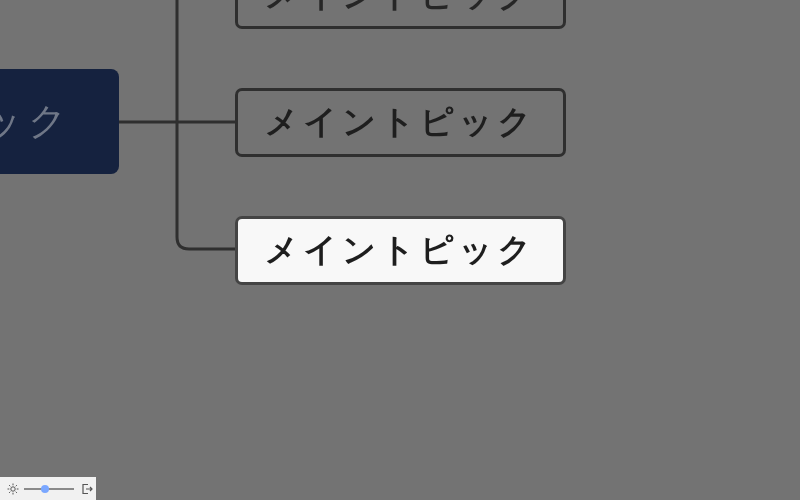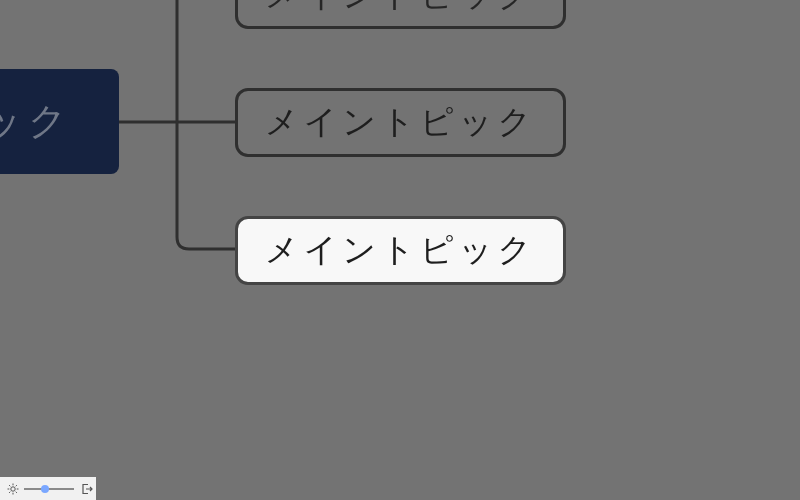--- a/index.html
+++ b/index.html
@@ -1,20 +1,20 @@
 <!DOCTYPE html>
 <html><head>
 <meta charset="utf-8">
 <style>
   html, body { margin:0; padding:0; }
   body { width:800px; height:500px; overflow:hidden; background:#737373; position:relative; font-family:"DejaVu Serif","Liberation Serif",serif; }
   .canvas { position:absolute; left:0; top:0; width:692px; height:500px; }
   .root-node { position:absolute; left:-120px; top:69px; width:239px; height:105px; background:#15223f; border-radius:8px; box-sizing:border-box; display:flex; align-items:center; justify-content:flex-end; padding-right:46px; }
   .root-node span { color:#6f7787; font-size:38px; letter-spacing:6px; white-space:nowrap; }
-  .child-node { position:absolute; left:235px; width:331px; box-sizing:border-box; border:3px solid #2f2f2f; border-radius:13px; display:flex; align-items:center; justify-content:center; }
+  .child-node { position:absolute; left:235px; width:331px; box-sizing:border-box; border:3px solid #2f2f2f; border-radius:7px; display:flex; align-items:center; justify-content:center;font-weight:bold; }
   .child-node span { font-size:33px; letter-spacing:5px; white-space:nowrap; color:#1e1e1e; }
   .child-node.dim { background:transparent; }
   .child-node.active { background:#f8f8f8; border-color:#444; }
   svg.lines { position:absolute; left:0; top:0; }
   .toolbar { position:absolute; left:0; top:477px; width:96px; height:23px; background:#f1f1f1; display:flex; align-items:center; box-sizing:border-box; padding-left:6px; }
   .toolbar .icon { width:14px; height:14px; display:flex; align-items:center; justify-content:center; }
   .slider { position:relative; width:50px; height:14px; margin:0 6px 0 4px; }
   .slider .track { position:absolute; top:6px; left:0; right:0; height:2px; background:#8a8a8a; }
   .slider .thumb { position:absolute; top:3px; left:17px; width:8px; height:8px; border-radius:50%; background:#7aa7ff; }
 </style>

